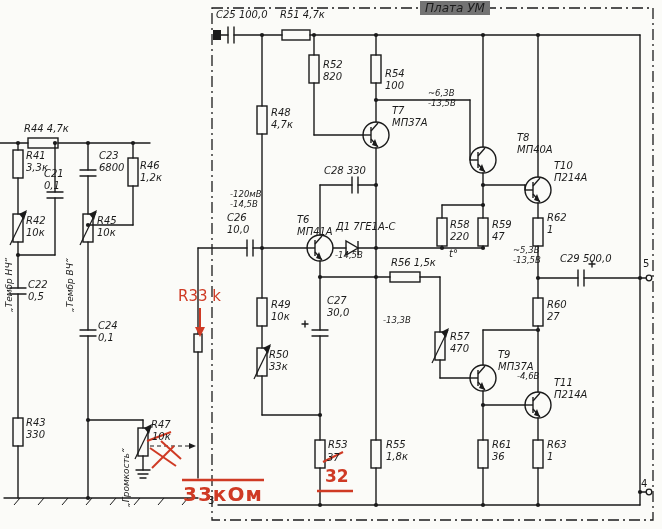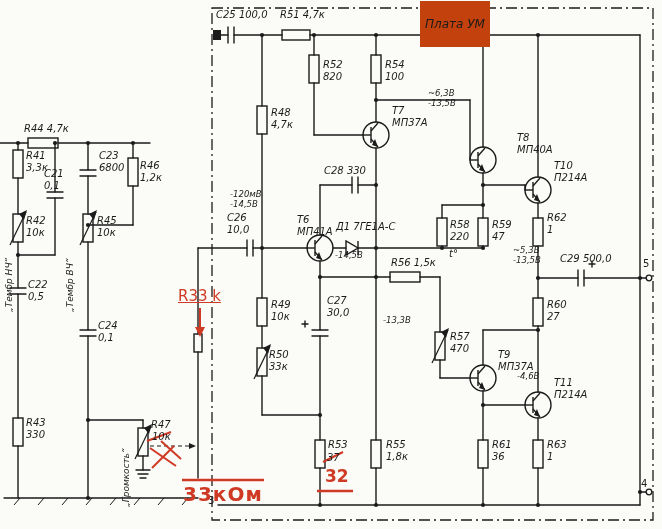--- a/index.html
+++ b/index.html
@@ -2,25 +2,25 @@
 <html><head>
 <meta charset="utf-8">
 <style>
   html,body{margin:0;padding:0;background:#e8e8e8;}
   .screen{position:relative;width:662px;height:529px;background:#fbfbf8;overflow:hidden;
           font-family:"DejaVu Sans",sans-serif;}
   .screen svg{position:absolute;left:0;top:0;}
   .lbl{position:absolute;font:italic 10px "DejaVu Sans",sans-serif;color:#1b1b1b;
        line-height:1.18;white-space:pre-line;}
   .v{font-size:8.5px;}
-  .t{font-size:12px;background:#c2410c;padding:16px 5px;}
+  .t{font-size:12px;background:#737373;padding:0 5px;}
   .vert{transform:rotate(-90deg);transform-origin:0 0;font-size:9px;white-space:nowrap;}
   .pin{font-style:normal;font-size:10px;}
   .red{color:#cf3a24;font-style:normal;}
-  .red-note{font:500 15px "DejaVu Sans",sans-serif;text-decoration:underline;}
+  .red-note{font:500 15px "DejaVu Sans",sans-serif;}
   .red-big{font:bold 20px "DejaVu Sans",sans-serif;letter-spacing:1px;margin-top:28px;}
   .red-mid{font:bold 17px "DejaVu Sans",sans-serif;}
 </style>
 </head>
 <body>
 
 <div class="screen">
 
 <svg width="662" height="529" viewBox="0 0 662 529">
   <defs>
@@ -275,21 +275,21 @@
     <line x1="161" y1="441" x2="181" y2="459"></line>
   </g>
 </svg>
 
 <div class="lbl t" style="left:420px;top:1px">Плата УМ</div>
 
 <div class="lbl" style="left:216px;top:9px">C25 100,0</div>
 <div class="lbl" style="left:280px;top:9px">R51 4,7к</div>
 <div class="lbl" style="left:323px;top:59px">R52
 820</div>
-<div class="lbl" style="left:385px;top:59px">R54
+<div class="lbl" style="left:385px;top:68px">R54
 100</div>
 <div class="lbl" style="left:271px;top:107px">R48
 4,7к</div>
 <div class="lbl" style="left:392px;top:105px">Т7
 МП37А</div>
 <div class="lbl v" style="left:428px;top:88px">~6,3В
 -13,5В</div>
 <div class="lbl" style="left:324px;top:165px">C28 330</div>
 <div class="lbl" style="left:517px;top:132px">Т8
 МП40А</div>

